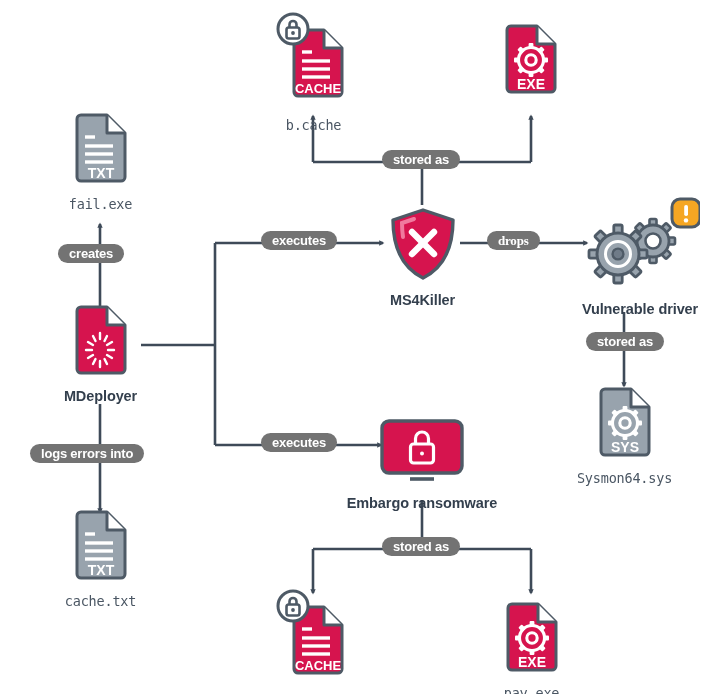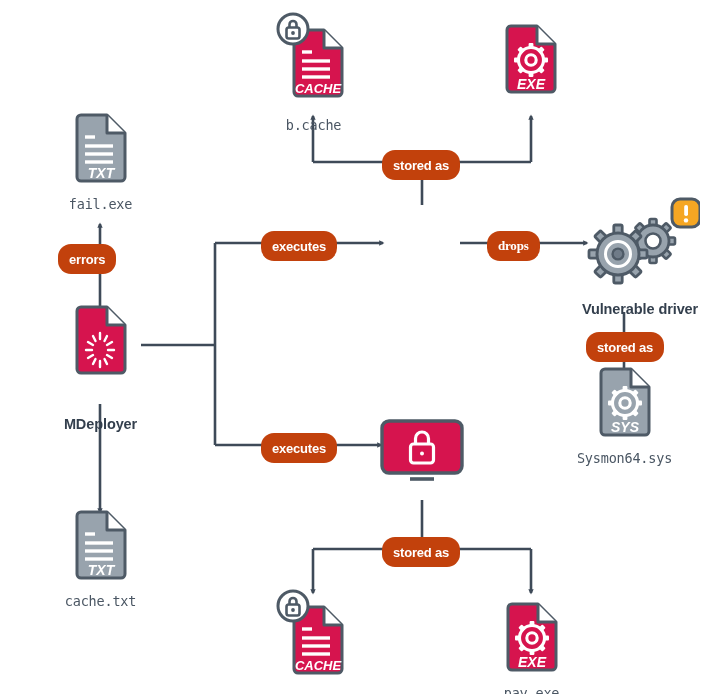--- a/index.html
+++ b/index.html
@@ -1,28 +1,28 @@
 <!DOCTYPE html>
 <html><head>
 <meta charset="utf-8">
 <style>
   html,body{margin:0;padding:0;background:#ffffff;}
   body{width:728px;height:694px;font-family:"Liberation Sans",sans-serif;-webkit-font-smoothing:antialiased;}
   #stage{position:relative;width:728px;height:694px;overflow:hidden;background:#fff;}
   #wires{position:absolute;left:0;top:0;width:728px;height:694px;}
 
   .node{position:absolute;display:flex;flex-direction:column;align-items:center;}
-  .glyph{position:relative;display:block;font-style:italic;}
+  .glyph{position:relative;display:block;}
 
   .cap{margin-top:7px;text-align:center;white-space:nowrap;color:#3b4756;}
   .cap.mono{font-family:"DejaVu Sans Mono",monospace;font-size:13.5px;letter-spacing:-0.2px;color:#4a5663;}
   .cap.bold{font-weight:bold;font-size:14.5px;color:#333f4d;letter-spacing:-0.1px;}
 
   .pill{position:absolute;display:flex;align-items:center;justify-content:center;
-        background:#c2410c;color:#ffffff;border-radius:13px;height:30px;padding:0 11px;
+        background:#737373;color:#ffffff;border-radius:13px;height:19px;padding:0 11px;
         font-size:13px;font-weight:bold;white-space:nowrap;letter-spacing:-0.2px;
         box-sizing:border-box;}
 </style>
 </head>
 <body>
 
 <div id="stage">
 
   <svg id="wires" viewBox="0 0 728 694" xmlns="http://www.w3.org/2000/svg">
     <defs>
@@ -52,21 +52,22 @@
 
       <path d="M624,312 L624,386" marker-end="url(#ah)"></path>
 
       <path d="M422,500 L422,549"></path>
       <path d="M313,549 L531,549"></path>
       <path d="M313,549 L313,593" marker-end="url(#ah)"></path>
       <path d="M531,549 L531,593" marker-end="url(#ah)"></path>
     </g>
   </svg>
 
-  <div class="pill" style="left:58px;top:244px;">errors</div>
+  <div class="pill" style="left:58px;top:244px;">creates</div>
+  <div class="pill" style="left:30px;top:444px;">logs errors into</div>
   <div class="pill" style="left:261px;top:231px;">executes</div>
   <div class="pill" style="left:261px;top:433px;">executes</div>
   <div class="pill" style="left:487px;top:231px;font-family:Liberation Serif, serif;">drops</div>
   <div class="pill" style="left:382px;top:150px;">stored as</div>
   <div class="pill" style="left:586px;top:332px;">stored as</div>
   <div class="pill" style="left:382px;top:537px;">stored as</div>
 
   <div class="node" style="left:63px;top:113px;width:75px;">
     <span class="glyph">
       <svg width="56" height="72" viewBox="0 0 56 72" xmlns="http://www.w3.org/2000/svg">
@@ -78,21 +79,21 @@
           <line x1="12" y1="33" x2="40" y2="33"></line>
           <line x1="12" y1="41" x2="40" y2="41"></line>
           <line x1="12" y1="49" x2="40" y2="49"></line>
         </g>
         <text x="28" y="65" font-family="Liberation Sans, sans-serif" font-size="14" font-weight="bold" fill="#ffffff" text-anchor="middle">TXT</text>
       </svg>
     </span>
     <span class="cap mono">fail.exe</span>
   </div>
 
-  <div class="node" style="left:63px;top:305px;width:75px;gap:28px;">
+  <div class="node" style="left:63px;top:305px;width:75px;">
     <span class="glyph">
       <svg width="56" height="72" viewBox="0 0 56 72" xmlns="http://www.w3.org/2000/svg">
         <path d="M4,6 a4,4 0 0 1 4,-4 h26 l18,18 v44 a4,4 0 0 1 -4,4 h-40 a4,4 0 0 1 -4,-4 Z" fill="#d6144e" stroke="#4e5a66" stroke-width="3" stroke-linejoin="round"></path>
         <path d="M34,2 l18,18 h-18 Z" fill="#ffffff"></path>
         <path d="M34,2 v18 h18" fill="none" stroke="#4e5a66" stroke-width="3" stroke-linejoin="round"></path>
         <g stroke="#ffffff" stroke-width="2.4" stroke-linecap="round">
           <line x1="27" y1="28" x2="27" y2="34"></line>
           <line x1="34" y1="31" x2="31.5" y2="36"></line>
           <line x1="39" y1="37" x2="34" y2="40"></line>
           <line x1="41" y1="45" x2="35" y2="45"></line>
@@ -174,20 +175,33 @@
             <rect x="-2.4" y="11" width="4.8" height="6" rx="1" transform="rotate(45)"></rect>
             <rect x="-17" y="-2.4" width="6" height="4.8" rx="1" transform="rotate(45)"></rect>
             <rect x="11" y="-2.4" width="6" height="4.8" rx="1" transform="rotate(45)"></rect>
           </g>
         </g>
         <text x="28" y="65" font-family="Liberation Sans, sans-serif" font-size="14" font-weight="bold" fill="#ffffff" text-anchor="middle">EXE</text>
       </svg>
     </span>
   </div>
 
+  <div class="node" style="left:385px;top:207px;width:75px;">
+    <span class="glyph">
+      <svg width="72" height="74" viewBox="0 0 72 74" xmlns="http://www.w3.org/2000/svg">
+        <path d="M36,3 L66,13 C66,40 58,60 36,71 C14,60 6,40 6,13 Z" fill="#d6144e" stroke="#4e5a66" stroke-width="3.4" stroke-linejoin="round"></path>
+        <path d="M16,30 C15,23 15,18 15,16 L27,12" fill="none" stroke="#f07a9e" stroke-width="4" stroke-linecap="round"></path>
+        <g stroke="#ffffff" stroke-width="6.4" stroke-linecap="round">
+          <line x1="25" y1="25" x2="47" y2="47"></line>
+          <line x1="47" y1="25" x2="25" y2="47"></line>
+        </g>
+      </svg>
+    </span>
+    <span class="cap bold">MS4Killer</span>
+  </div>
 
   <div class="node" style="left:567px;top:196px;width:146px;">
     <span class="glyph">
       <svg width="120" height="94" viewBox="0 0 120 94" xmlns="http://www.w3.org/2000/svg">
 
         <g transform="translate(73,45)">
           <g fill="#98a3ad" stroke="#4e5a66" stroke-width="2.6" stroke-linejoin="round">
             <rect x="-3.5" y="-22" width="7" height="8" rx="1.4"></rect>
             <rect x="-3.5" y="14" width="7" height="8" rx="1.4"></rect>
             <rect x="-22" y="-3.5" width="8" height="7" rx="1.4"></rect>
@@ -220,21 +234,21 @@
         <g>
           <rect x="92" y="3" width="28" height="28" rx="8" fill="#f5a623" stroke="#4e5a66" stroke-width="3"></rect>
           <rect x="104.2" y="9" width="3.8" height="11" rx="1.8" fill="#ffffff"></rect>
           <circle cx="106" cy="24.4" r="2.2" fill="#ffffff"></circle>
         </g>
       </svg>
     </span>
     <span class="cap bold">Vulnerable driver</span>
   </div>
 
-  <div class="node" style="left:587px;top:367px;width:75px;justify-content:space-between;">
+  <div class="node" style="left:587px;top:387px;width:75px;justify-content:space-between;">
     <span class="glyph">
       <svg width="56" height="72" viewBox="0 0 56 72" xmlns="http://www.w3.org/2000/svg">
         <path d="M4,6 a4,4 0 0 1 4,-4 h26 l18,18 v44 a4,4 0 0 1 -4,4 h-40 a4,4 0 0 1 -4,-4 Z" fill="#98a3ad" stroke="#4e5a66" stroke-width="3" stroke-linejoin="round"></path>
         <path d="M34,2 l18,18 h-18 Z" fill="#ffffff"></path>
         <path d="M34,2 v18 h18" fill="none" stroke="#4e5a66" stroke-width="3" stroke-linejoin="round"></path>
         <g transform="translate(28,36)">
           <g fill="none" stroke="#ffffff" stroke-width="3.1">
             <circle cx="0" cy="0" r="12.5"></circle>
             <circle cx="0" cy="0" r="5.2"></circle>
           </g>
@@ -258,20 +272,21 @@
   <div class="node" style="left:340px;top:418px;width:164px;">
     <span class="glyph">
       <svg width="86" height="66" viewBox="0 0 86 66" xmlns="http://www.w3.org/2000/svg">
         <rect x="3" y="3" width="80" height="52" rx="7" fill="#d6144e" stroke="#4e5a66" stroke-width="3.4"></rect>
         <line x1="31" y1="61" x2="55" y2="61" stroke="#4e5a66" stroke-width="3.6" stroke-linecap="butt"></line>
         <rect x="31.5" y="26" width="23" height="19" rx="3" fill="none" stroke="#ffffff" stroke-width="3.2"></rect>
         <path d="M36.5,26 v-5.5 a6.5,6.5 0 0 1 13,0 v5.5" fill="none" stroke="#ffffff" stroke-width="3.2"></path>
         <circle cx="43" cy="35.5" r="2" fill="#ffffff"></circle>
       </svg>
     </span>
+    <span class="cap bold">Embargo ransomware</span>
   </div>
 
   <div class="node" style="left:276px;top:589px;width:75px;">
     <span class="glyph">
       <svg width="76" height="94" viewBox="0 0 76 94" xmlns="http://www.w3.org/2000/svg">
         <g transform="translate(14,16)">
           <path d="M4,6 a4,4 0 0 1 4,-4 h26 l18,18 v44 a4,4 0 0 1 -4,4 h-40 a4,4 0 0 1 -4,-4 Z" fill="#d6144e" stroke="#4e5a66" stroke-width="3" stroke-linejoin="round"></path>
           <path d="M34,2 l18,18 h-18 Z" fill="#ffffff"></path>
           <path d="M34,2 v18 h18" fill="none" stroke="#4e5a66" stroke-width="3" stroke-linejoin="round"></path>
           <g stroke="#ffffff" stroke-width="3.4">

